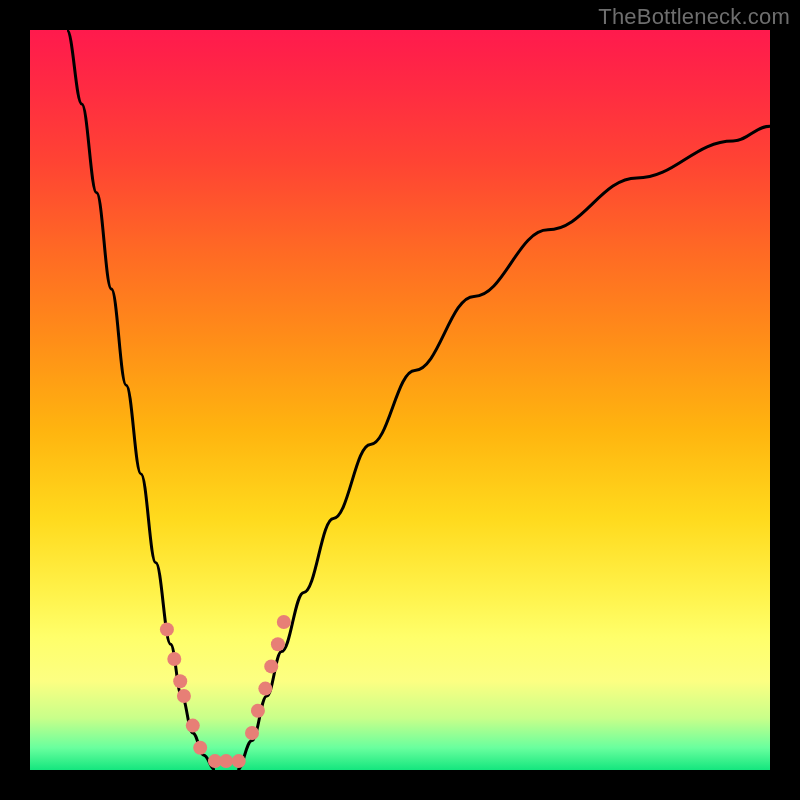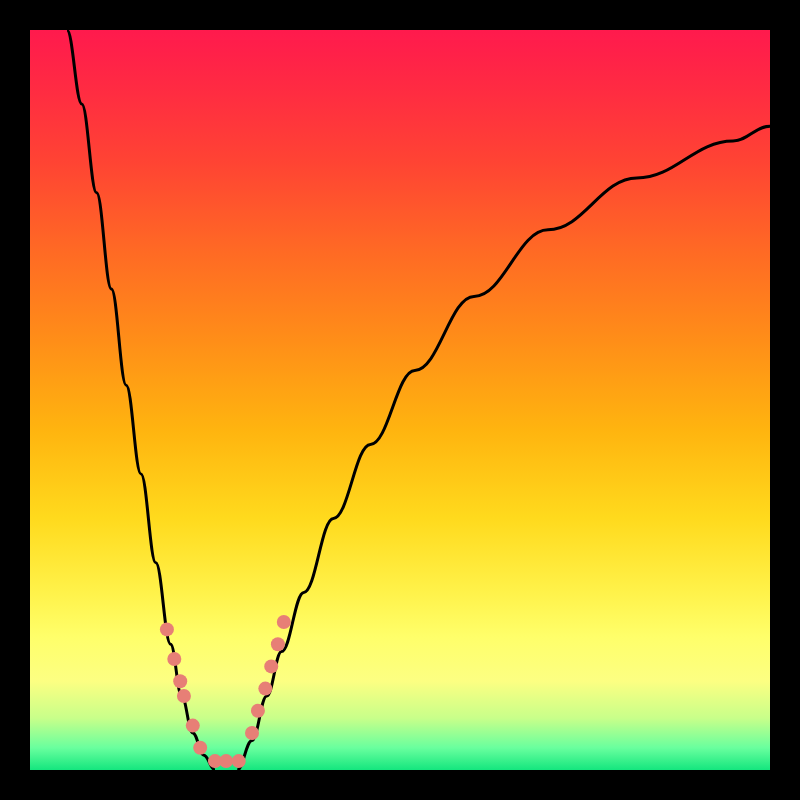--- a/index.html
+++ b/index.html
@@ -63,20 +63,21 @@
   }
   .curve {
     stroke: #000000;
     fill: none;
   }
 </style>
 </head>
 <body>
 
 <div class="outer">
+  <div class="watermark">TheBottleneck.com</div>
   <div class="plot-area">
     <svg class="curves" viewBox="0 0 740 740">
       <path id="left-curve" class="curve" d="M 37 0 C 42.92 0 45.88 74 51.800000000000004 74 C 57.72 74 60.68 162.79999999999995 66.6 162.79999999999995 C 72.52 162.79999999999995 75.48 259 81.4 259 C 87.32000000000001 259 90.28 355.2 96.2 355.2 C 102.12 355.2 105.08 444 111 444 C 116.92 444 119.88000000000001 532.8 125.80000000000001 532.8 C 131.72 532.8 134.68 614.2 140.6 614.2 C 145.04 614.2 147.26 666 151.7 666 C 156.14 666 158.36 703 162.8 703 C 167.24 703 169.45999999999998 725.2 173.89999999999998 725.2 C 178.33999999999997 725.2 180.56 740 185 740" stroke-width="3"></path>
       <path id="right-curve" class="curve" d="M 207.20000000000002 740 C 213.12 740 216.08 710.4 222 710.4 C 227.92000000000002 710.4 230.88 666 236.8 666 C 242.72000000000003 666 245.68 621.6 251.60000000000002 621.6 C 260.48 621.6 264.92 562.4 273.8 562.4 C 285.64 562.4 291.56 488.4 303.4 488.4 C 318.2 488.4 325.6 414.4 340.40000000000003 414.4 C 358.16 414.4 367.04 340.4 384.8 340.4 C 408.48 340.4 420.32 266.4 444 266.4 C 473.6 266.4 488.4 199.80000000000007 518 199.80000000000007 C 553.52 199.80000000000007 571.28 148 606.8 148 C 645.28 148 664.52 111 703 111 C 717.8 111 725.2 96.20000000000005 740 96.20000000000005" stroke-width="3"></path>
       <g id="markers-group">
           <circle cx="136.9" cy="599.4" r="7" class="marker"></circle>
           <circle cx="144.3" cy="629" r="7" class="marker"></circle>
           <circle cx="150.22" cy="651.2" r="7" class="marker"></circle>
           <circle cx="153.92000000000002" cy="666" r="7" class="marker"></circle>
           <circle cx="162.8" cy="695.6" r="7" class="marker"></circle>

